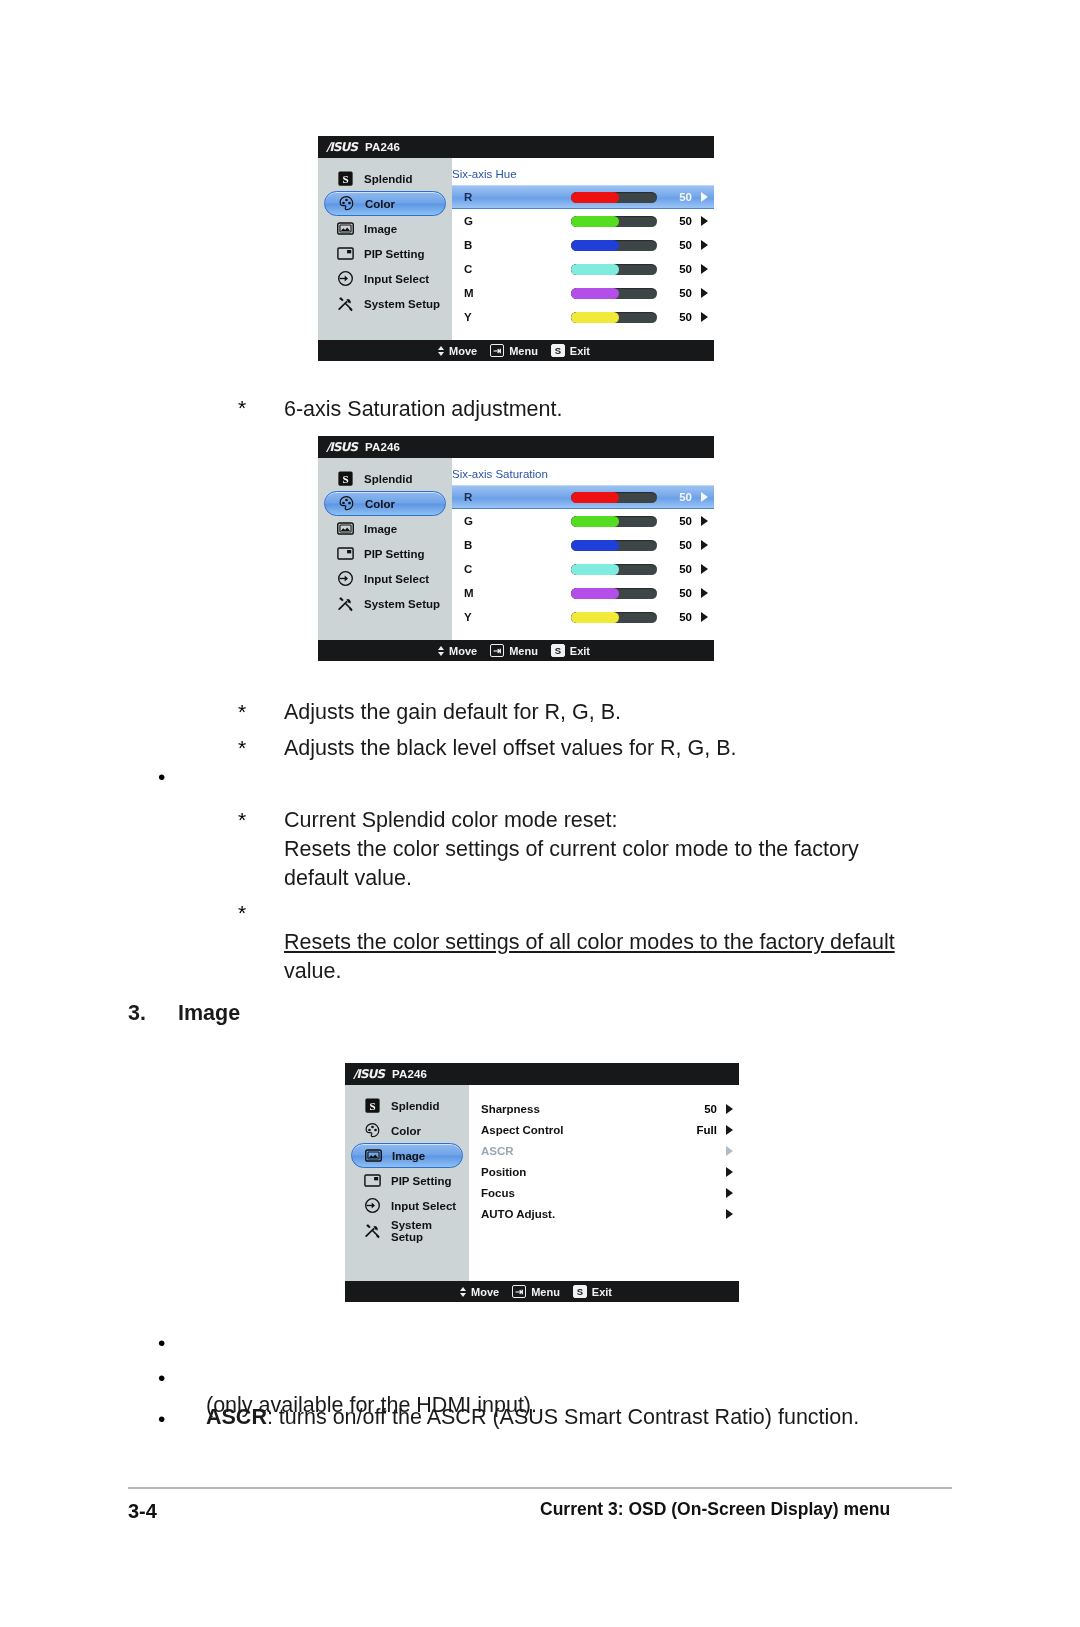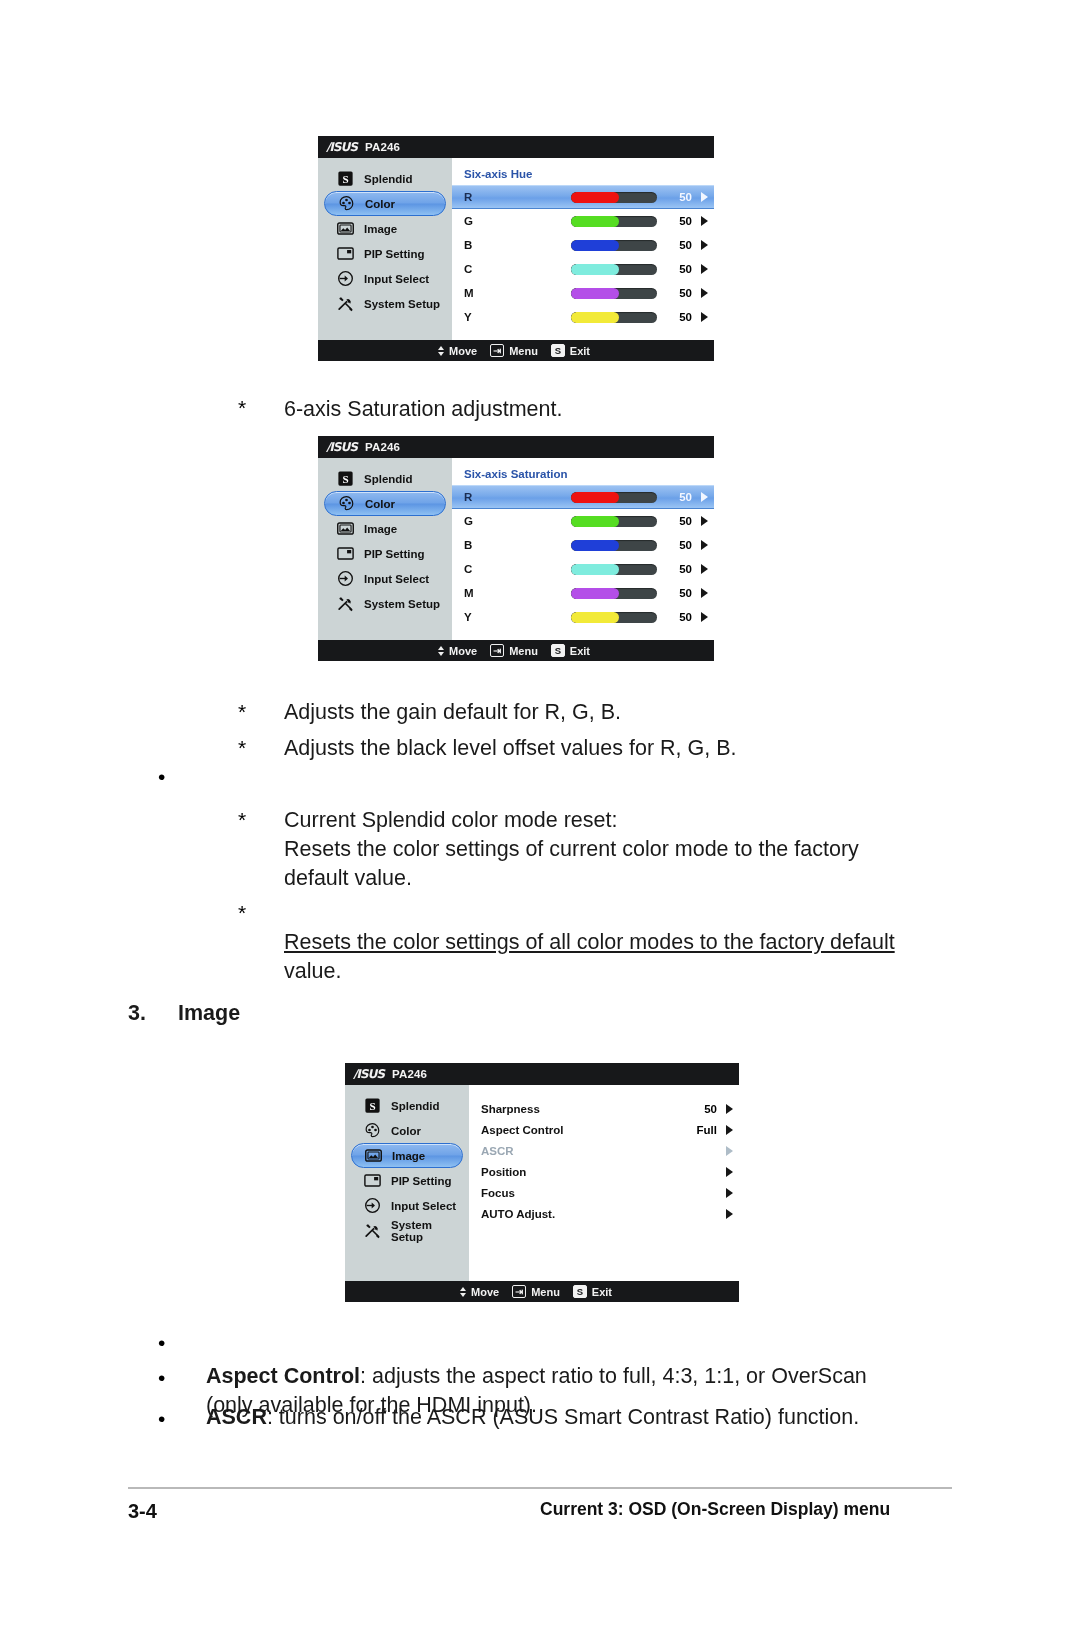--- a/index.html
+++ b/index.html
@@ -90,23 +90,22 @@
 
   .osd-main {
     flex: 1 1 auto;
     background: #ffffff;
     position: relative;
     box-sizing: border-box;
     padding-top: 10px;
   }
   .sec-title {
     font-size: 11.5px;
-    font-weight: bold;
+    font-weight: normal;
     color: #2a53a8;
-    padding-left: 12px;
     margin-bottom: 5px;
   }
   .row {
     display: flex;
     align-items: center;
     height: 24px;
     padding-left: 12px;
     padding-right: 6px;
     box-sizing: border-box;
     position: relative;
@@ -649,23 +648,20 @@
       <div class="foot-grp">
         <span class="key-box key-s">S</span>
         <span class="foot-lbl">Exit</span>
       </div>
     </div>
   </div>
 
   <div class="bullet" style="left:158px; top:1332px;">•</div>
 
   <div class="bullet" style="left:158px; top:1367px;">•</div>
-  <div class="txt" style="left:206px; top:1362px; width:740px;">
-    <span class="bold">Aspect Control</span><span>: adjusts the aspect ratio to full, 4:3, 1:1, or OverScan</span>
-  </div>
   <div class="txt" style="left:206px; top:1391px; width:740px;">(only available for the HDMI input).</div>
 
   <div class="bullet" style="left:158px; top:1408px;">•</div>
   <div class="txt" style="left:206px; top:1403px; width:760px;">
     <span class="bold">ASCR</span><span>: turns on/off the ASCR (ASUS Smart Contrast Ratio) function.</span>
   </div>
 
   <div class="rule" style="left:128px; top:1487px;"></div>
   <div class="foot-left" style="left:128px; top:1500px;">3-4</div>
   <div class="foot-right" style="left:540px; top:1499px;">Current 3: OSD (On-Screen Display) menu</div>

